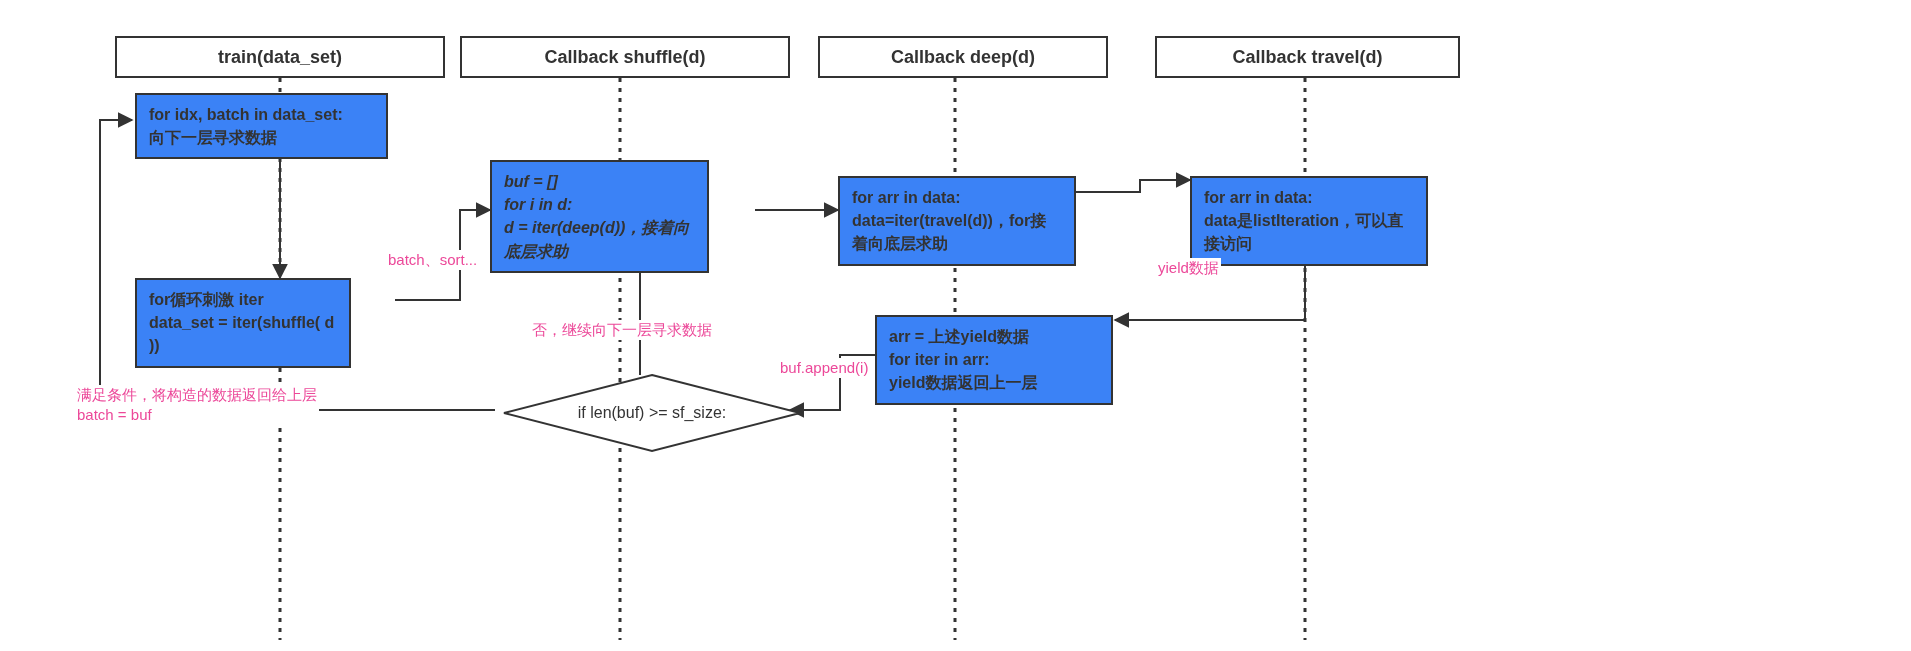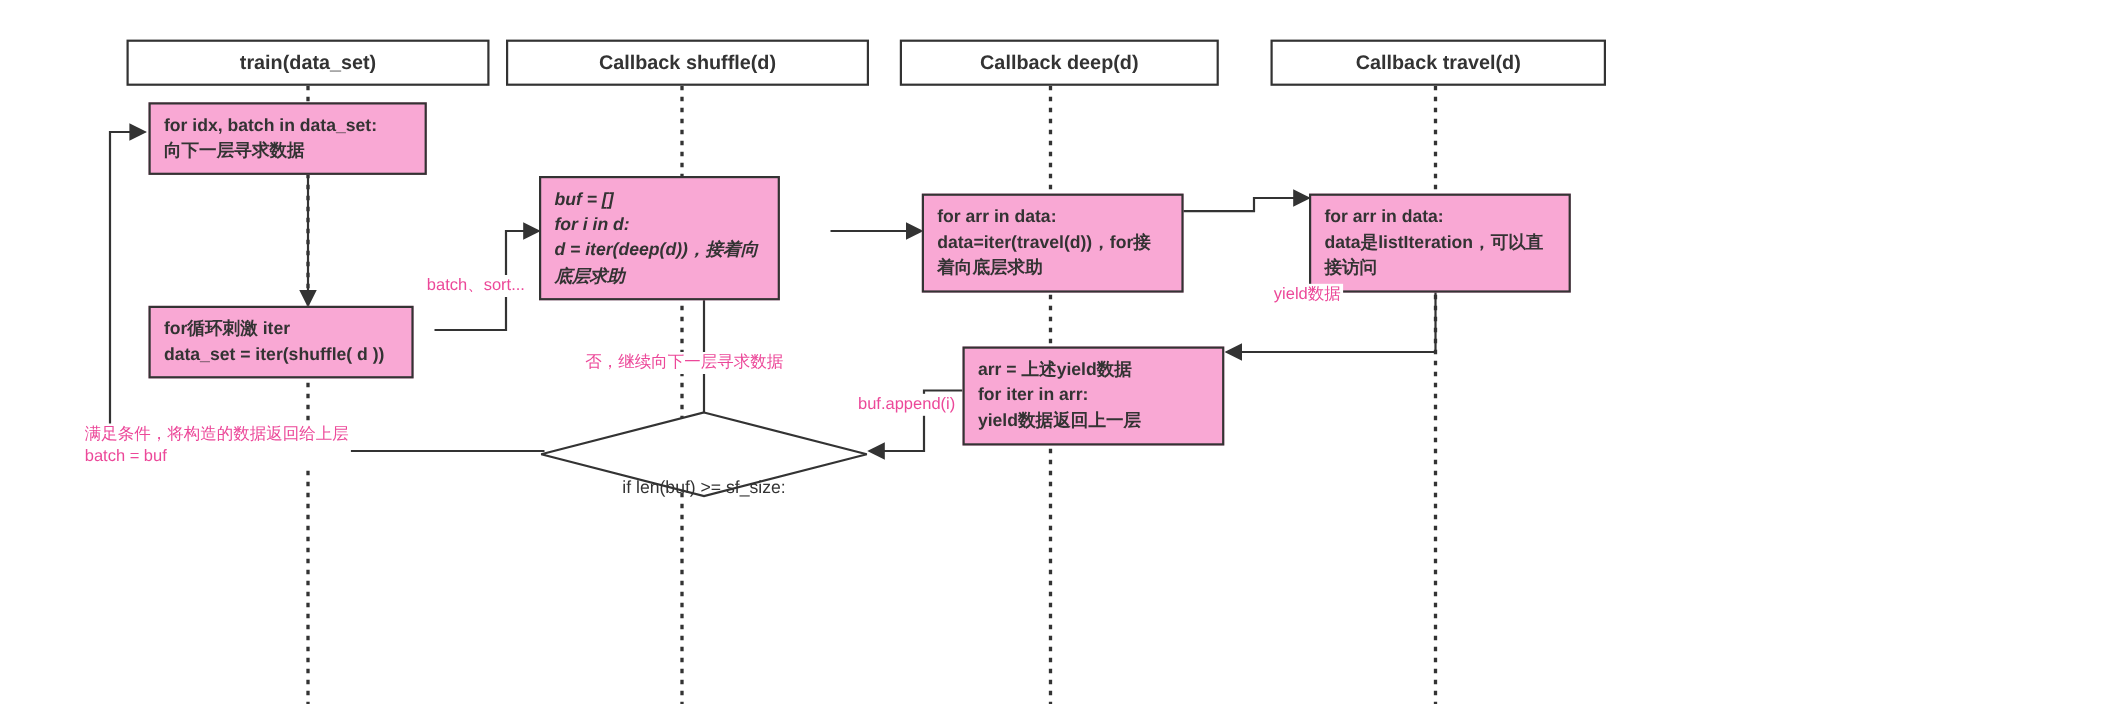--- a/index.html
+++ b/index.html
@@ -29,21 +29,21 @@
     align-items: center;
     justify-content: center;
     box-sizing: border-box;
     padding: 4px 8px;
   }
 
   
   .proc {
     position: absolute;
     border: 2px solid #333333;
-    background: #f9a8d4;
+    background: #3b82f6;
     font-size: 16px;
     line-height: 1.45;
     box-sizing: border-box;
     padding: 8px 12px;
   }
   .proc .line { display: block; }
   .proc .bold { font-weight: bold; }
 
   
   .diamond {
@@ -124,21 +124,21 @@
   </div>
   <div class="lane-title" style="left:1155px; top:36px; width:305px; height:42px;">
     <span>Callback travel(d)</span>
   </div>
 
   <div class="proc" style="left:135px; top:93px; width:253px;">
     <span class="line bold">for idx, batch in data_set:</span>
     <span class="line bold">向下一层寻求数据</span>
   </div>
 
-  <div class="proc" style="left:135px; top:278px; width:241px;">
+  <div class="proc" style="left:135px; top:278px; width:216px;">
     <span class="line bold">for循环刺激 iter</span>
     <span class="line bold">data_set = iter(shuffle( d ))</span>
   </div>
 
   <div class="proc" style="left:490px; top:160px; width:219px;font-style:italic;">
     <span class="line bold">buf = []</span>
     <span class="line bold">for i in d:</span>
     <span class="line bold">
       <span>d = iter(deep(d))，</span><span>接着向底层求助</span>
     </span>
@@ -157,21 +157,21 @@
       <span>data是listIteration，</span><span>可以直接访问</span>
     </span>
   </div>
 
   <div class="proc" style="left:875px; top:315px; width:238px;">
     <span class="line bold">arr = 上述yield数据</span>
     <span class="line bold">for iter in arr:</span>
     <span class="line bold">yield数据返回上一层</span>
   </div>
 
-  <div class="diamond" style="left:490px; top:373px;align-items:flex-end;">
+  <div class="diamond" style="left:502px; top:373px;">
     <svg width="300" height="80" viewBox="0 0 300 80">
       <polygon points="150,2 298,40 150,78 2,40" fill="#fff" stroke="#333333" stroke-width="2"></polygon>
     </svg>
     <span class="dtext">if len(buf) &gt;= sf_size:</span>
   </div>
 
   <div class="anno" style="left:386px; top:250px;">batch、sort...</div>
 
   <div class="anno" style="left:530px; top:320px;">否，继续向下一层寻求数据</div>
 

